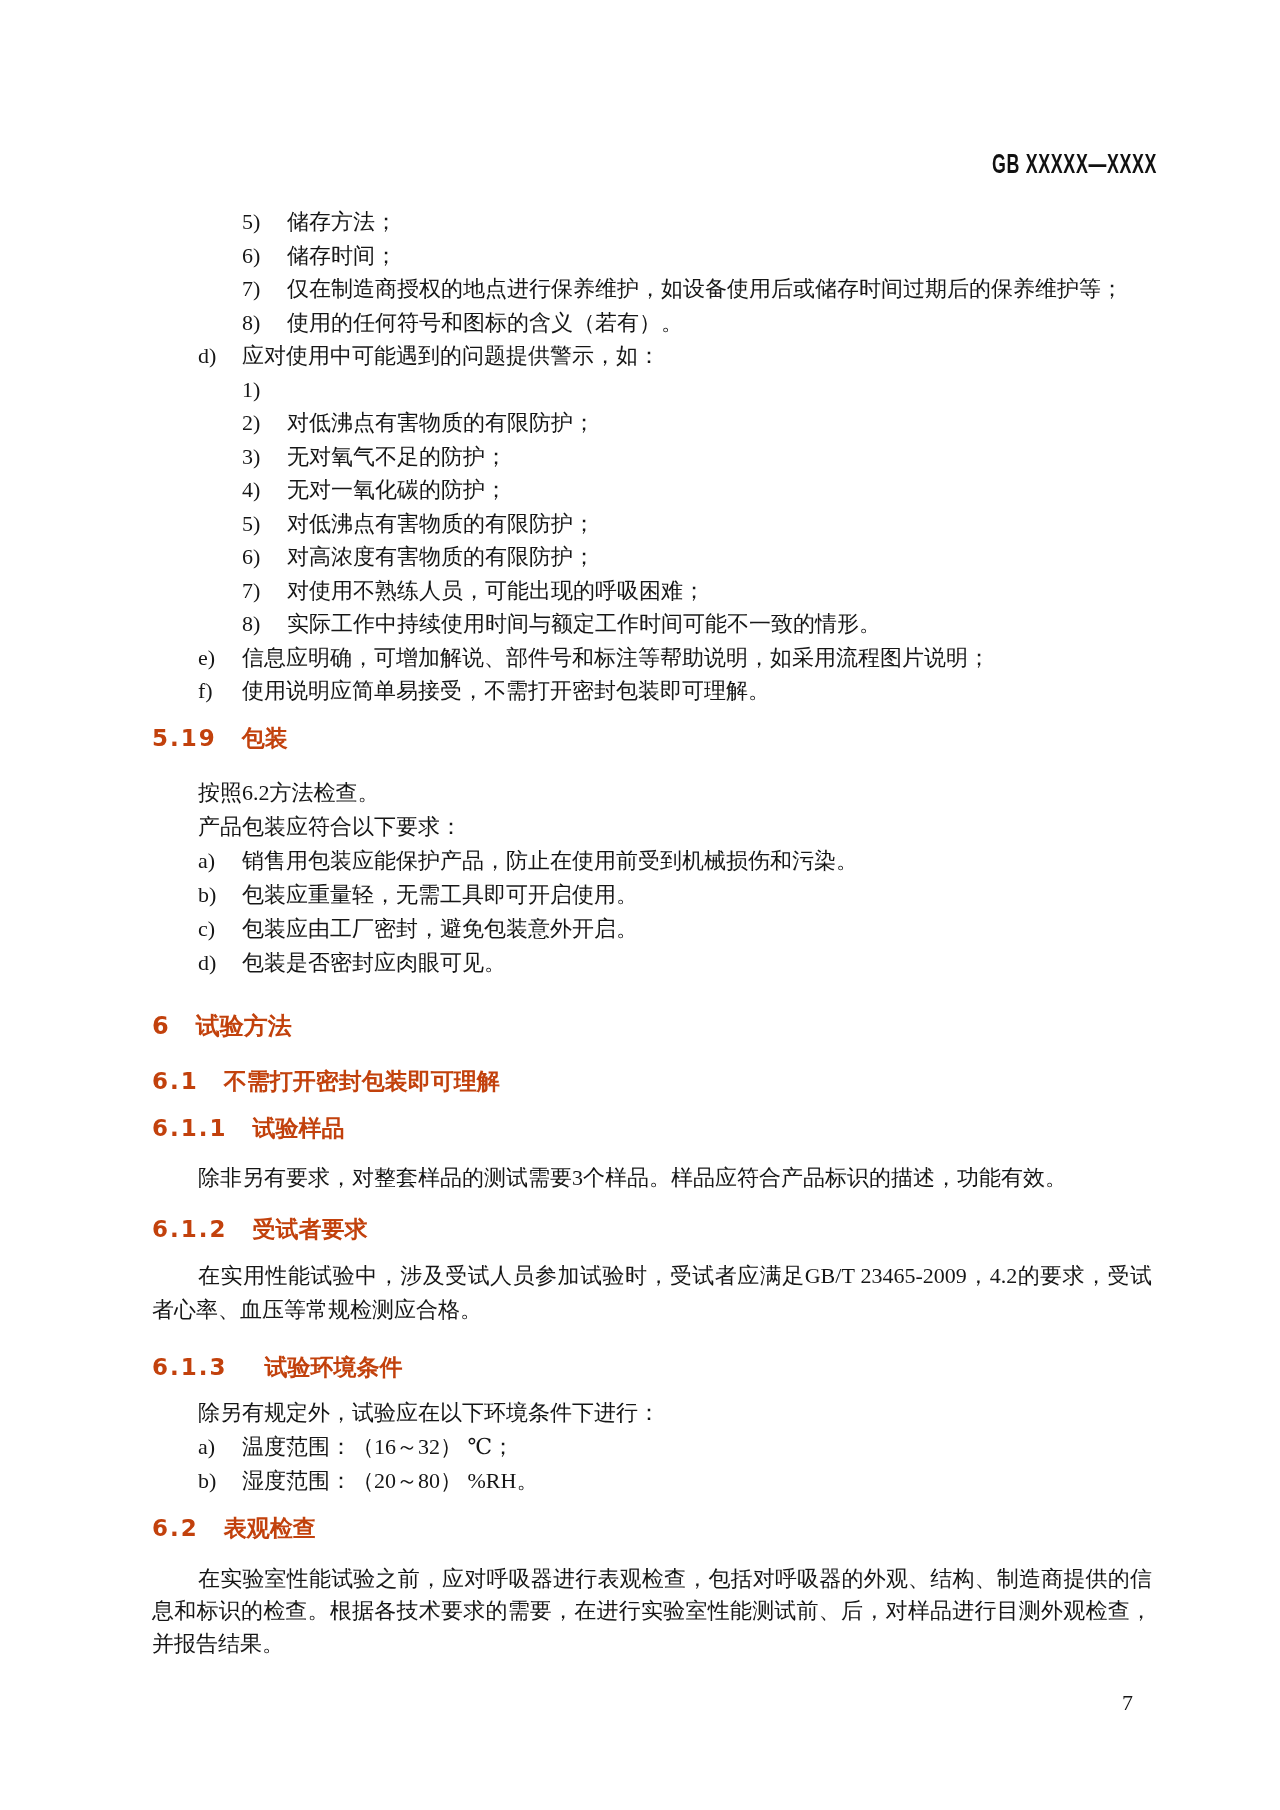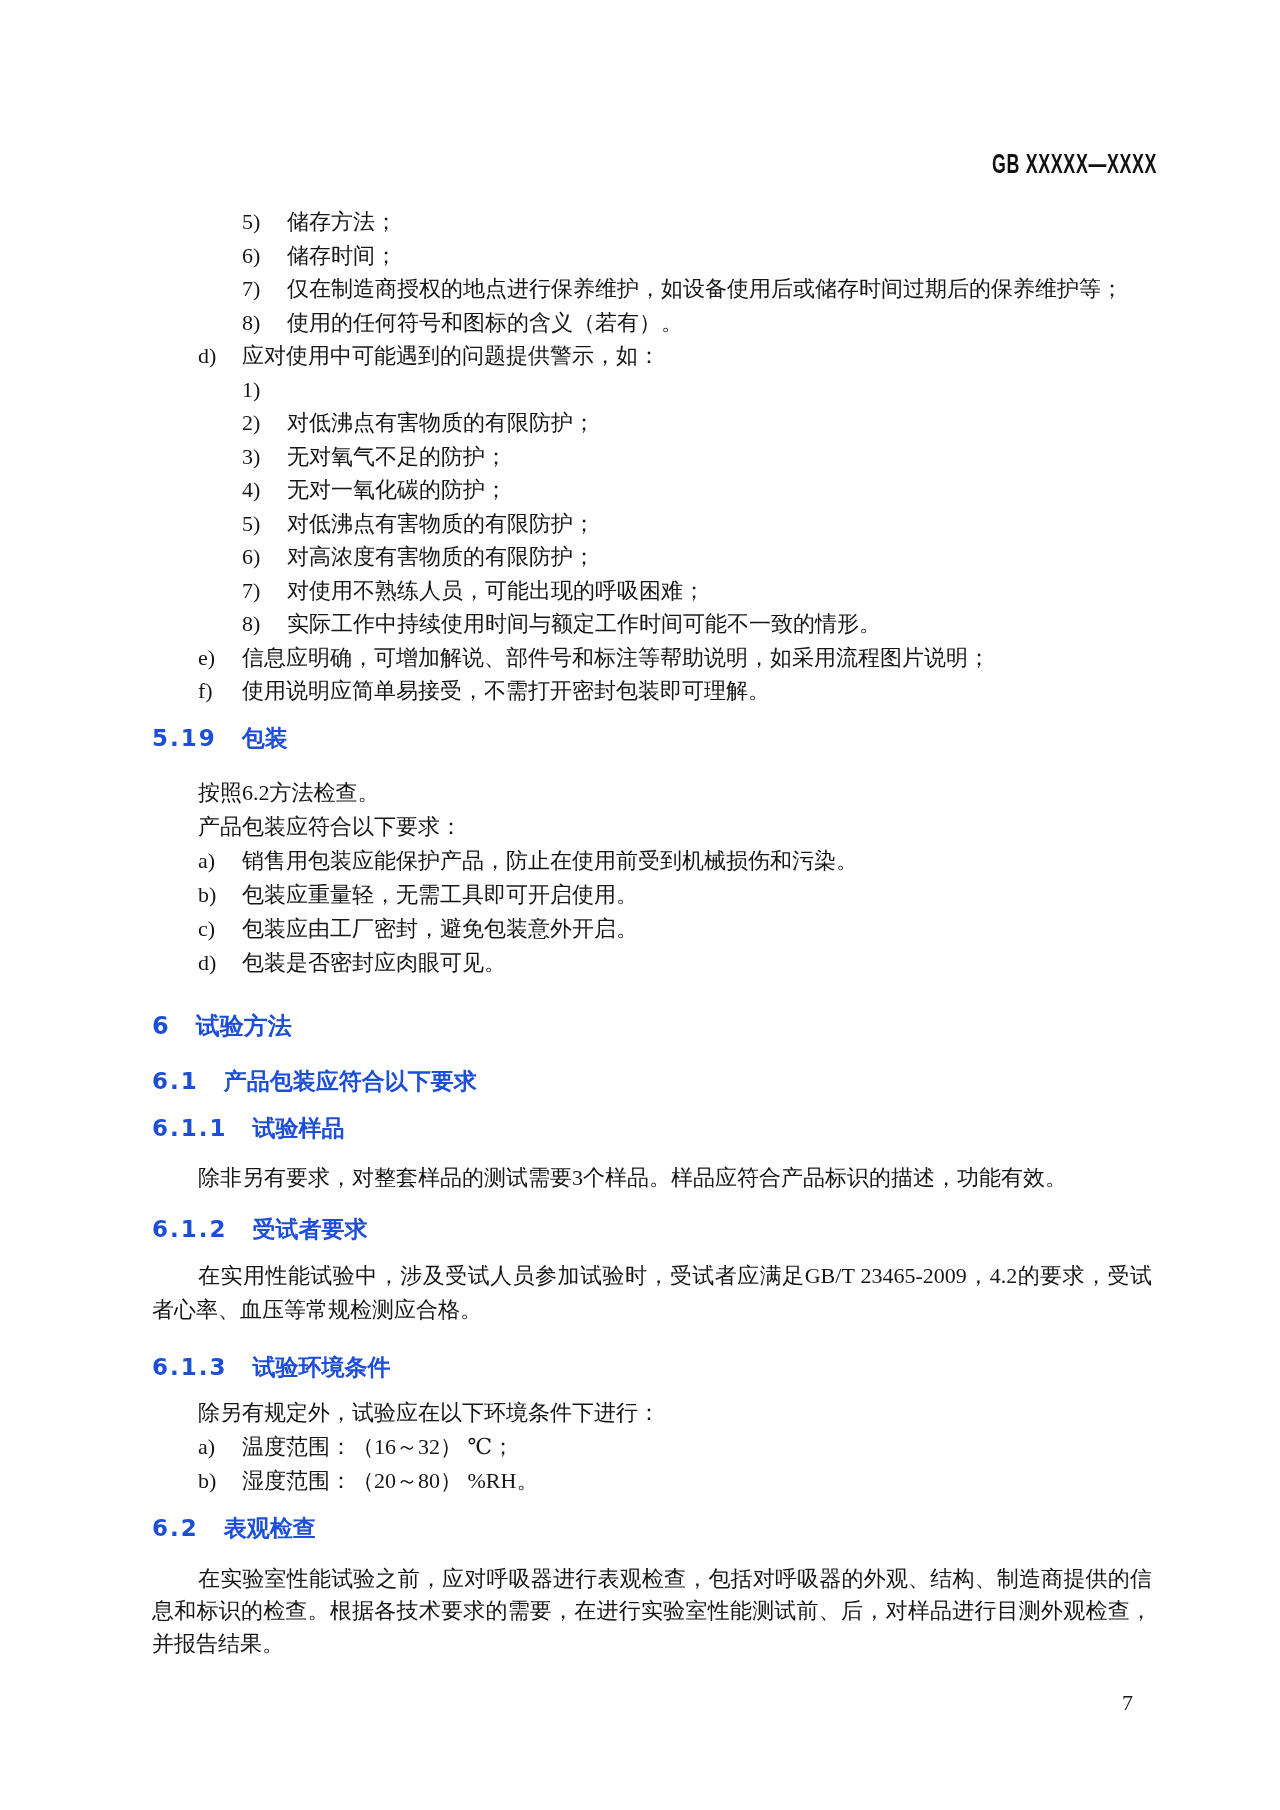--- a/index.html
+++ b/index.html
@@ -34,21 +34,21 @@
   .lvl2 { padding-left:46px; }
   .lvl3 { padding-left:90px; }
   .marker { flex:none; width:45px; }
   .lvl2 > .marker { width:44px; }
   .txt { flex:1 1 auto; }
 
   .clause {
     margin:0;
     font-family:"DejaVu Sans","Liberation Sans",sans-serif;
     font-weight:bold;
-    color:#1d4ed8;
+    color:#c2410c;
     display:flex;
   }
   h2.clause { font-size:24px; line-height:32px; }
   h3.clause { font-size:23px; line-height:30px; }
   .cnum { flex:none; margin-right:25px; letter-spacing:2px; }
 
   .para {
     margin:0;
     text-indent:46px;
     text-align:justify;
@@ -59,21 +59,21 @@
   #list-1 .row { line-height:33.5px; }
   #h519 { margin-top:15px; }
   #blk-519 { margin-top:23px; }
   #blk-519 .row, #blk-519 .plain-indent { line-height:34px; }
   #h6   { margin-top:30px; }
   #h61  { margin-top:24px; }
   #h611 { margin-top:17px; }
   #p611 { margin-top:18px; }
   #h612 { margin-top:19px; }
   #p612 { margin-top:15px; }
-  #h613 { margin-top:25px; }
+  #h613 { margin-top:25px;gap:12px; }
   #blk-613 { margin-top:14px; }
   #blk-613 .row, #blk-613 .plain-indent { line-height:34px; }
   #h62  { margin-top:15px; }
   #p62  { margin-top:20px; line-height:32.5px; }
 
   .page-num {
     position:absolute;
     top:1690px; left:1122px;
     font-size:22px;
     color:#161616;
@@ -179,21 +179,21 @@
       </div>
     </div>
 
     <h2 class="clause" id="h6">
       <span class="cnum">6</span>
       <span class="ctitle">试验方法</span>
     </h2>
 
     <h3 class="clause" id="h61">
       <span class="cnum">6.1</span>
-      <span class="ctitle">产品包装应符合以下要求</span>
+      <span class="ctitle">不需打开密封包装即可理解</span>
     </h3>
 
     <h3 class="clause" id="h611">
       <span class="cnum">6.1.1</span>
       <span class="ctitle">试验样品</span>
     </h3>
     <p class="para" id="p611">除非另有要求，对整套样品的测试需要3个样品。样品应符合产品标识的描述，功能有效。</p>
 
     <h3 class="clause" id="h612">
       <span class="cnum">6.1.2</span>

